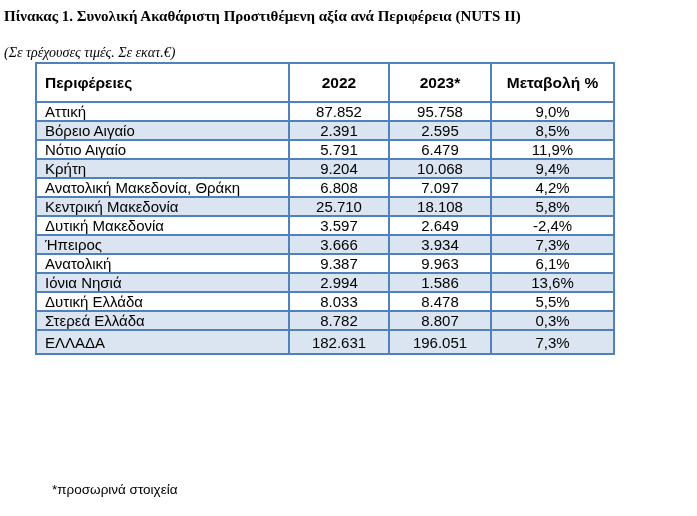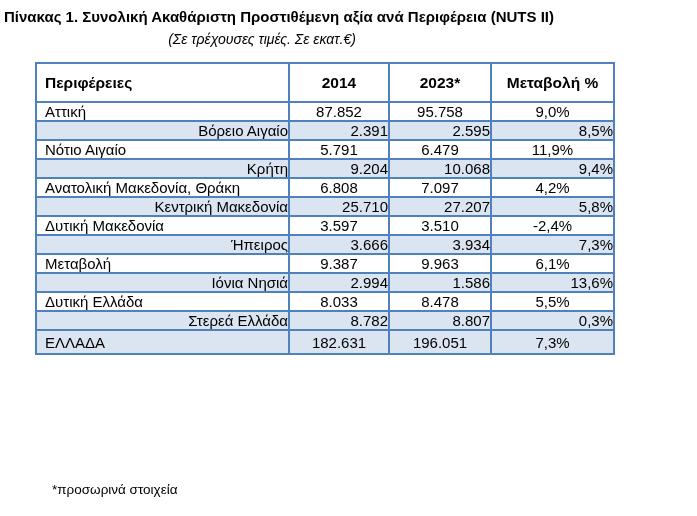--- a/index.html
+++ b/index.html
@@ -18,30 +18,30 @@
     height: 516px;
     background: var(--bg);
     overflow: hidden;
   }
 
   .title-block {
     position: absolute;
     top: 8px;
     left: 4px;
     width: 516px;
-    text-align: center;
+    font-family: Liberation Serif, serif;
   }
   .doc-title {
     font-size: 15px;
     font-weight: bold;
     white-space: nowrap;
     color: var(--text);
   }
   .doc-subtitle {
-    margin-top: 6px;
+    margin-top: 20px;
     font-size: 14px;
     font-style: italic;
     color: var(--text);
   }
 
   table.gva {
     position: absolute;
     top: 62px;
     left: 35px;
     width: 578px;
@@ -63,21 +63,21 @@
     font-weight: bold;
     font-size: 15.5px;
     background: var(--bg);
   }
   table.gva th.region-col,
   table.gva td.region {
     text-align: left;
     padding-left: 8px;
   }
   table.gva td { height: 17px; background: var(--bg); }
-  table.gva tr.shaded td { background: var(--shade); text-align: right; }
+  table.gva tr.shaded td { background: var(--shade); }
   table.gva tr.total td {
     background: var(--shade);
     font-weight: normal;
     height: 24px;
   }
 
   .footnote {
     position: absolute;
     top: 482px;
     left: 52px;
@@ -98,21 +98,21 @@
   <table class="gva">
     <colgroup>
       <col style="width:253px">
       <col style="width:100px">
       <col style="width:102px">
       <col style="width:123px">
     </colgroup>
     <thead>
       <tr>
         <th class="region-col">Περιφέρειες</th>
-        <th>2014</th>
+        <th>2022</th>
         <th>2023*</th>
         <th>Μεταβολή %</th>
       </tr>
     </thead>
     <tbody>
         <tr>
           <td class="region">Αττική</td>
           <td>87.852</td>
           <td>95.758</td>
           <td>9,0%</td>
@@ -137,37 +137,37 @@
         </tr>
         <tr>
           <td class="region">Ανατολική Μακεδονία, Θράκη</td>
           <td>6.808</td>
           <td>7.097</td>
           <td>4,2%</td>
         </tr>
         <tr class="shaded">
           <td class="region">Κεντρική Μακεδονία</td>
           <td>25.710</td>
-          <td>27.207</td>
+          <td>18.108</td>
           <td>5,8%</td>
         </tr>
         <tr>
           <td class="region">Δυτική Μακεδονία</td>
           <td>3.597</td>
-          <td>3.510</td>
+          <td>2.649</td>
           <td>-2,4%</td>
         </tr>
         <tr class="shaded">
           <td class="region">Ήπειρος</td>
           <td>3.666</td>
           <td>3.934</td>
           <td>7,3%</td>
         </tr>
         <tr>
-          <td class="region">Μεταβολή</td>
+          <td class="region">Ανατολική</td>
           <td>9.387</td>
           <td>9.963</td>
           <td>6,1%</td>
         </tr>
         <tr class="shaded">
           <td class="region">Ιόνια Νησιά</td>
           <td>2.994</td>
           <td>1.586</td>
           <td>13,6%</td>
         </tr>

